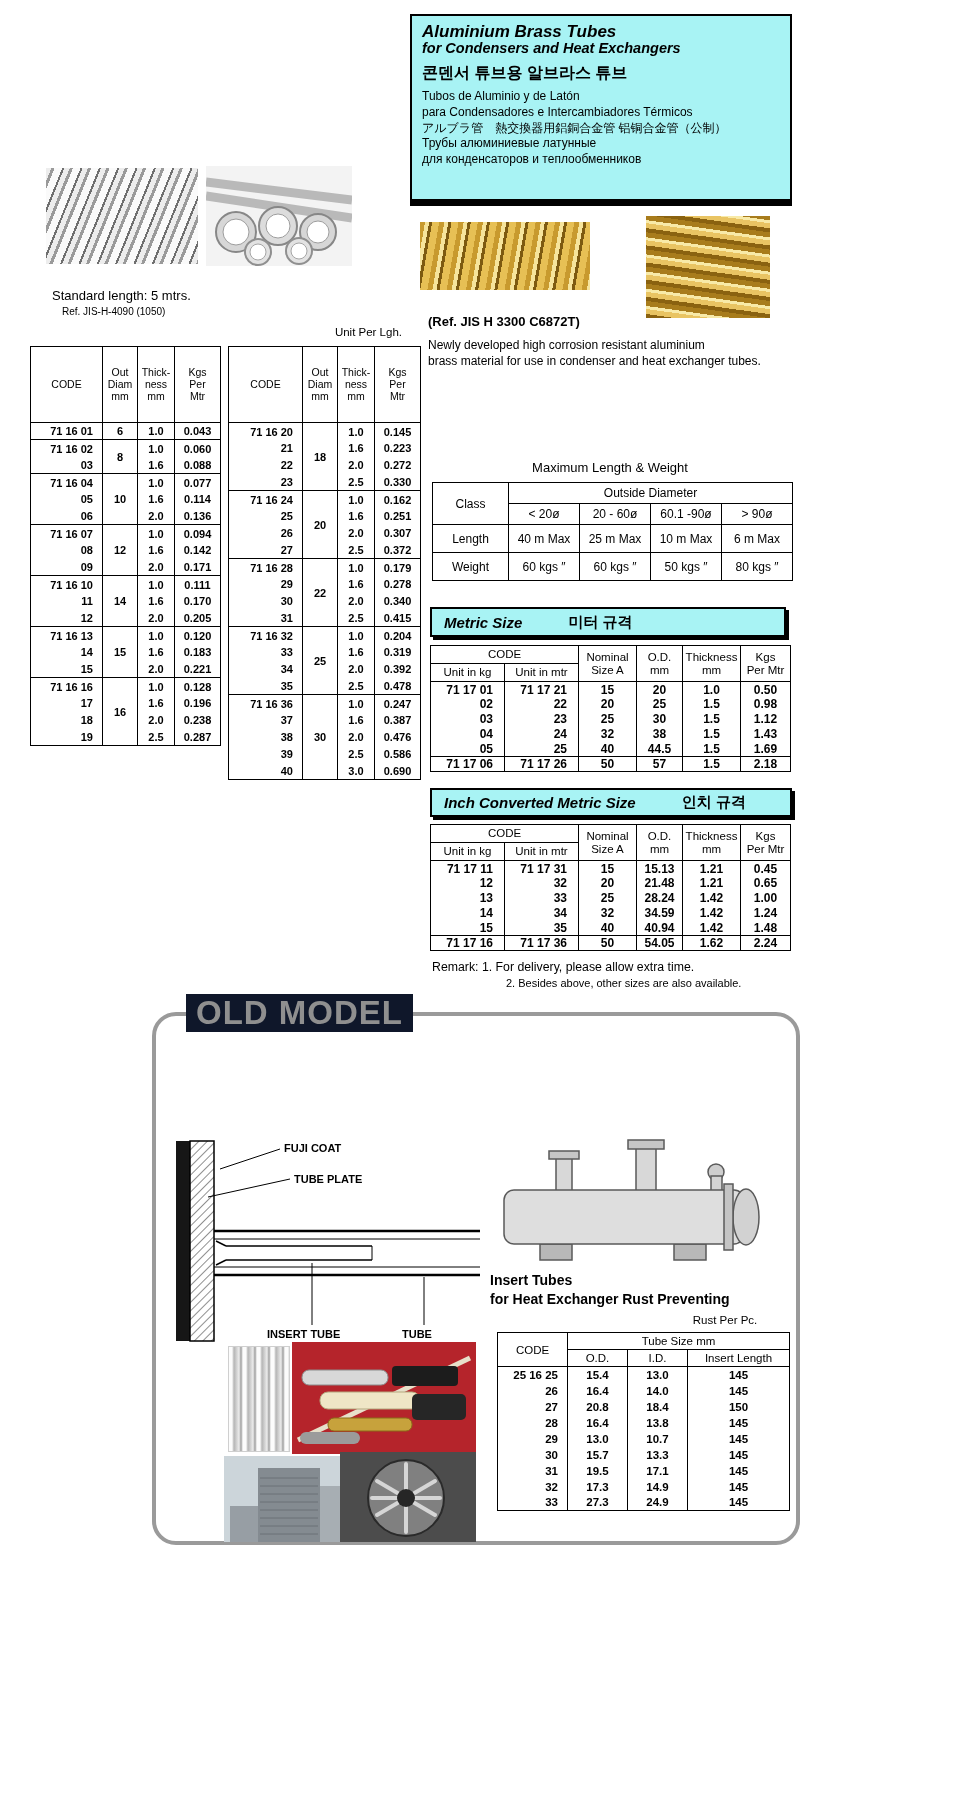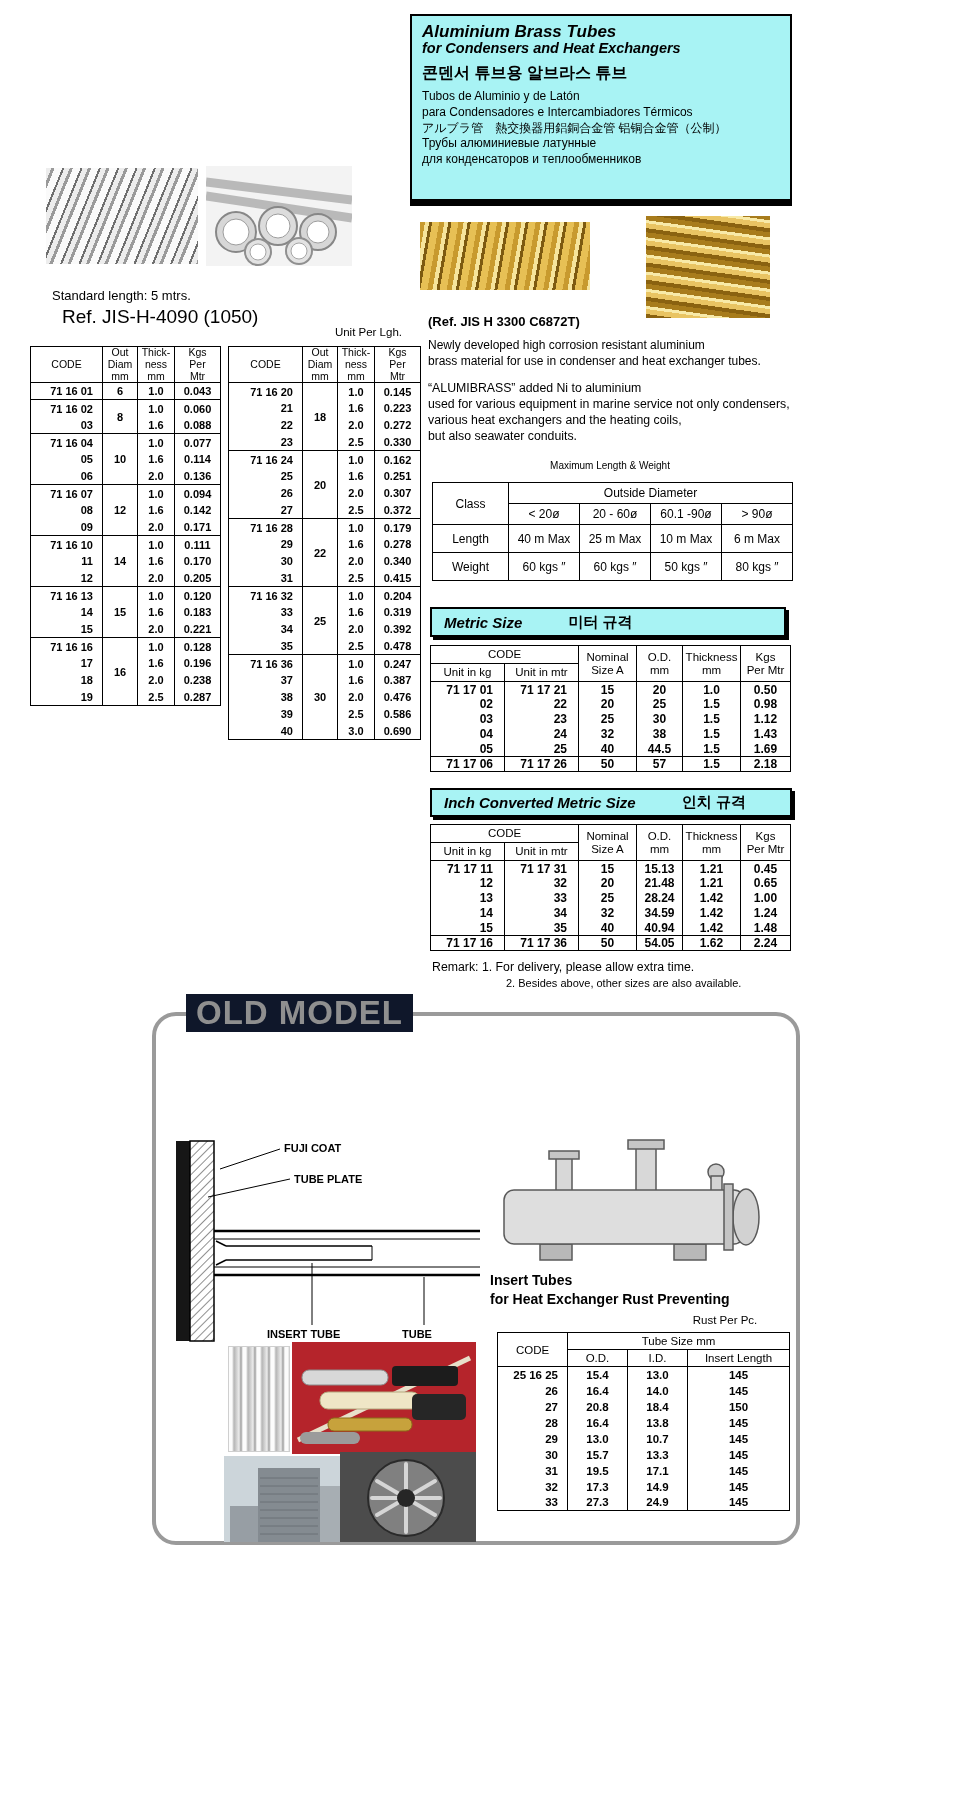--- a/index.html
+++ b/index.html
@@ -30,41 +30,41 @@
     background:repeating-linear-gradient(112deg,#ededed 0 5px,#9a9a9a 5px 8px,#fafafa 8px 15px,#6f6f6f 15px 17px);}
   .p-weld2{left:206px;top:166px;width:146px;height:100px;}
   .p-brass1{left:420px;top:222px;width:170px;height:68px;
     background:repeating-linear-gradient(100deg,#c89a2e 0 5px,#f6e49b 5px 9px,#7d5a10 9px 12px,#e7c055 12px 19px);}
   .p-brass2{left:646px;top:216px;width:124px;height:102px;
     background:repeating-linear-gradient(8deg,#8a6210 0 4px,#e9c463 4px 9px,#f8eaa8 9px 12px,#a87c1c 12px 17px);}
   .photo svg{display:block;width:100%;height:100%;}
 
   
   .std-len{left:52px;top:288px;font-size:13px;}
-  .ref-jis{left:62px;top:306px;font-size:19px;}
+  .ref-jis{left:62px;top:306px;font-size:10px;}
   .unit-lgh{left:318px;top:326px;width:84px;text-align:right;font-size:11.5px;}
 
   
   table{border-collapse:collapse;}
   .wtab{position:absolute;border:1.5px solid #000;table-layout:fixed;}
   .wtab1{left:30px;top:346px;}
   .wtab2{left:228px;top:346px;}
   .wtab th{border-left:1px solid #000;border-bottom:1.5px solid #000;font-weight:normal;
-           font-size:10.5px;line-height:1.12;padding:0 1px;text-align:center;}
+           font-size:10.5px;line-height:1.12;padding:20px 1px;text-align:center;}
   .wtab td{border-left:1px solid #000;font-size:11px;font-weight:bold;text-align:center;
            height:17px;padding:0 2px;}
   .wtab tr > :first-child{border-left:none;}
   .wtab tbody tr.gstart > td{border-top:1px solid #000;}
   .wtab td.code{text-align:right;padding-right:9px;white-space:nowrap;}
 
   
   .brass-ref{left:428px;top:314px;font-size:13px;font-weight:bold;}
   .brass-desc1{left:428px;top:338px;font-size:12px;line-height:1.32;}
   .brass-desc2{left:428px;top:381px;font-size:12.3px;line-height:1.3;}
-  .lw-title{left:430px;top:460px;width:360px;text-align:center;font-size:10px;}
+  .lw-title{left:430px;top:460px;width:360px;text-align:center;font-size:13px;}
 
   .lwtab{left:432px;top:482px;table-layout:fixed;}
   .lwtab th,.lwtab td{border:1px solid #000;font-size:12px;font-weight:normal;text-align:center;padding:3px 2px;}
   .lwtab td{height:28px;}
 
   .sec-hdr{background:var(--cyan);border:2px solid #000;box-shadow:3px 3px 0 #000;
            display:flex;align-items:center;padding:0 12px;gap:46px;
            font-size:15px;font-weight:bold;font-style:italic;}
   .sec-hdr .kr{font-style:normal;}
   .metric-hdr{left:430px;top:607px;width:356px;height:30px;}
@@ -400,26 +400,20 @@
           <td>3.0</td>
           <td>0.690</td>
         </tr>
       </tbody>
   </table>
 
   <div class="abs brass-ref">(Ref. JIS H 3300 C6872T)</div>
   <div class="abs brass-desc1">
     <div>Newly developed high corrosion resistant aluminium</div>
     <div>brass material for use in condenser and heat exchanger tubes.</div>
-  </div>
-  <div class="abs brass-desc2">
-    <div>“ALUMIBRASS” added Ni to aluminium</div>
-    <div>used for various equipment in marine service not only condensers,</div>
-    <div>various heat exchangers and the heating coils,</div>
-    <div>but also seawater conduits.</div>
   </div>
 
   <div class="abs lw-title">Maximum Length &amp; Weight</div>
 
   <table class="abs lwtab">
     <colgroup>
         <col style="width:76px">
         <col style="width:71px">
         <col style="width:71px">
         <col style="width:71px">

